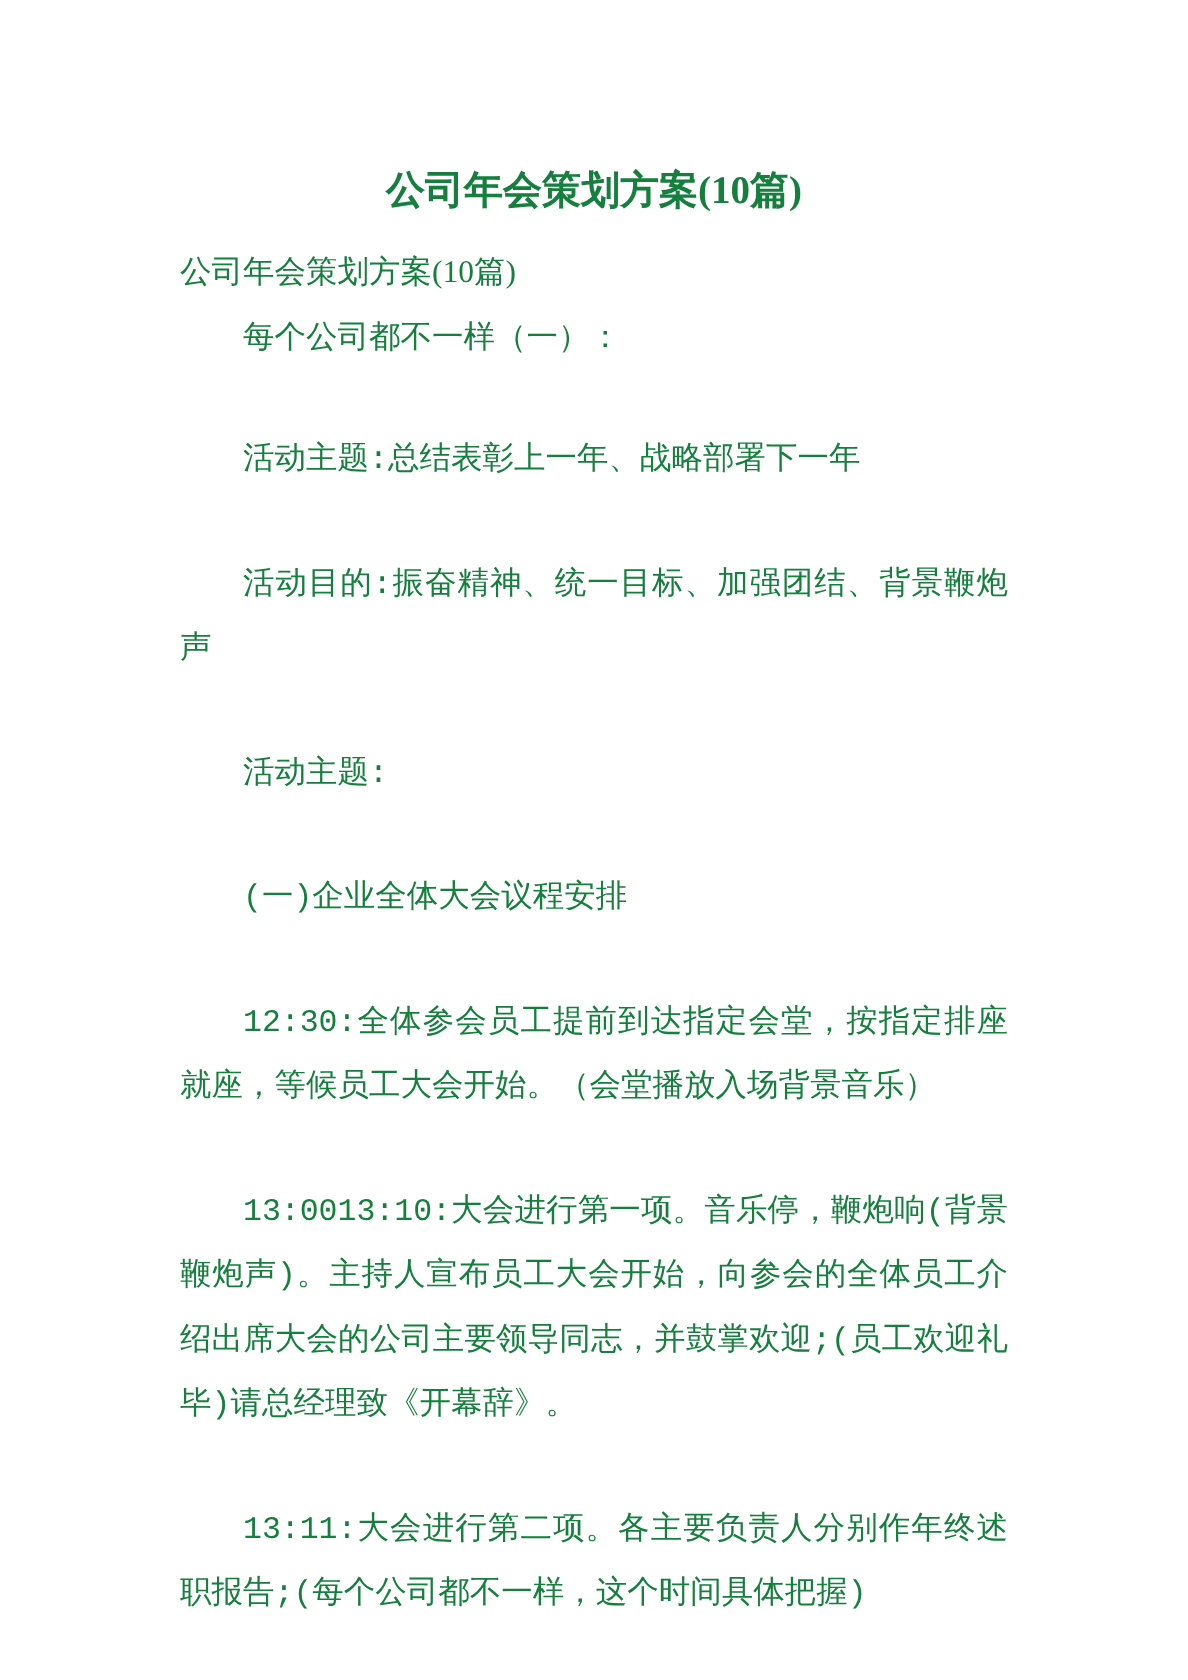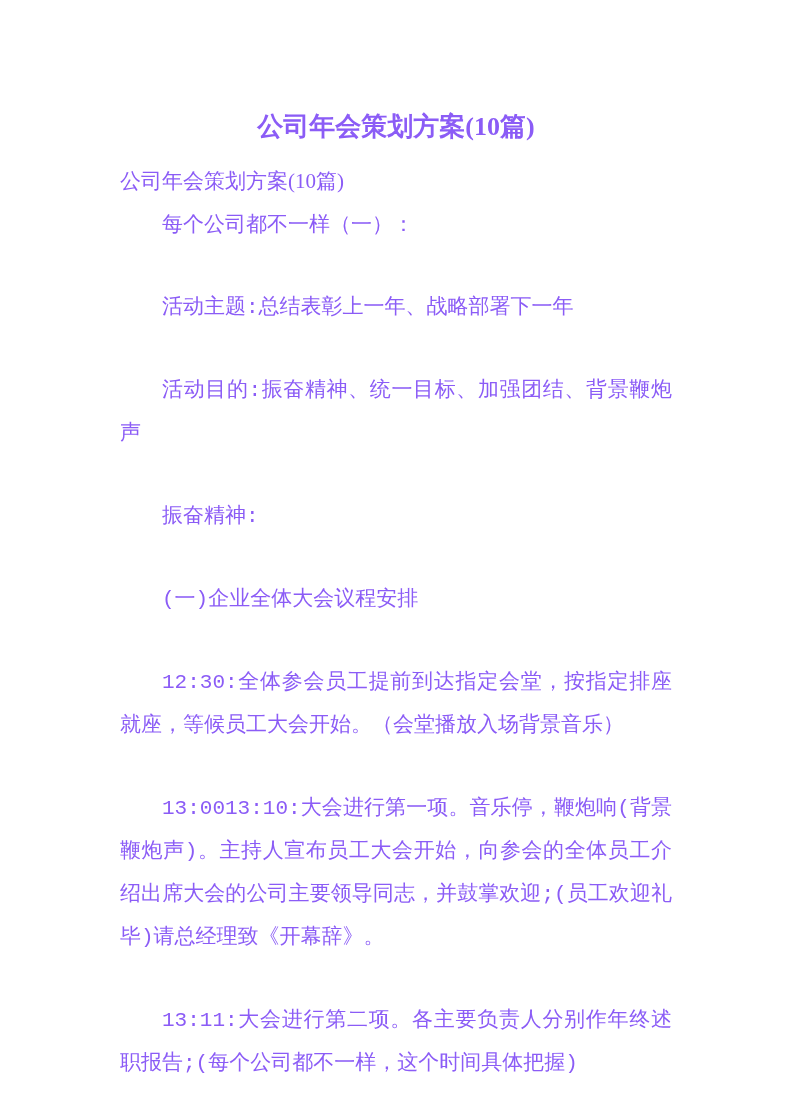--- a/index.html
+++ b/index.html
@@ -8,21 +8,21 @@
     background: #ffffff;
   }
   .page {
     position: relative;
     width: 792px;
     height: 1120px;
     background: #ffffff;
     box-sizing: border-box;
     padding: 104px 120px 0 120px;
     font-family: "Liberation Serif", "DejaVu Serif", serif;
-    color: #8b5cf6;
+    color: #15803d;
     overflow: hidden;
   }
   .doc-title {
     margin: 0;
     font-size: 26px;
     font-weight: bold;
     line-height: 46px;
     text-align: center;
     white-space: nowrap;
   }
@@ -50,21 +50,21 @@
   <h1 class="doc-title">公司年会策划方案(10篇)</h1>
 
   <p class="para no-indent">公司年会策划方案(10篇)</p>
 
   <p class="para">每个公司都不一样（一）：</p>
 
   <p class="para gap">活动主题:总结表彰上一年、战略部署下一年</p>
 
   <p class="para gap">活动目的:振奋精神、统一目标、加强团结、背景鞭炮声</p>
 
-  <p class="para gap">振奋精神:</p>
+  <p class="para gap">活动主题:</p>
 
   <p class="para gap">(一)企业全体大会议程安排</p>
 
   <p class="para gap">12:30:全体参会员工提前到达指定会堂，按指定排座就座，等候员工大会开始。（会堂播放入场背景音乐）</p>
 
   <p class="para gap">13:0013:10:大会进行第一项。音乐停，鞭炮响(背景鞭炮声)。主持人宣布员工大会开始，向参会的全体员工介绍出席大会的公司主要领导同志，并鼓掌欢迎;(员工欢迎礼毕)请总经理致《开幕辞》。</p>
 
   <p class="para gap">13:11:大会进行第二项。各主要负责人分别作年终述职报告;(每个公司都不一样，这个时间具体把握)</p>
 </div>
 

